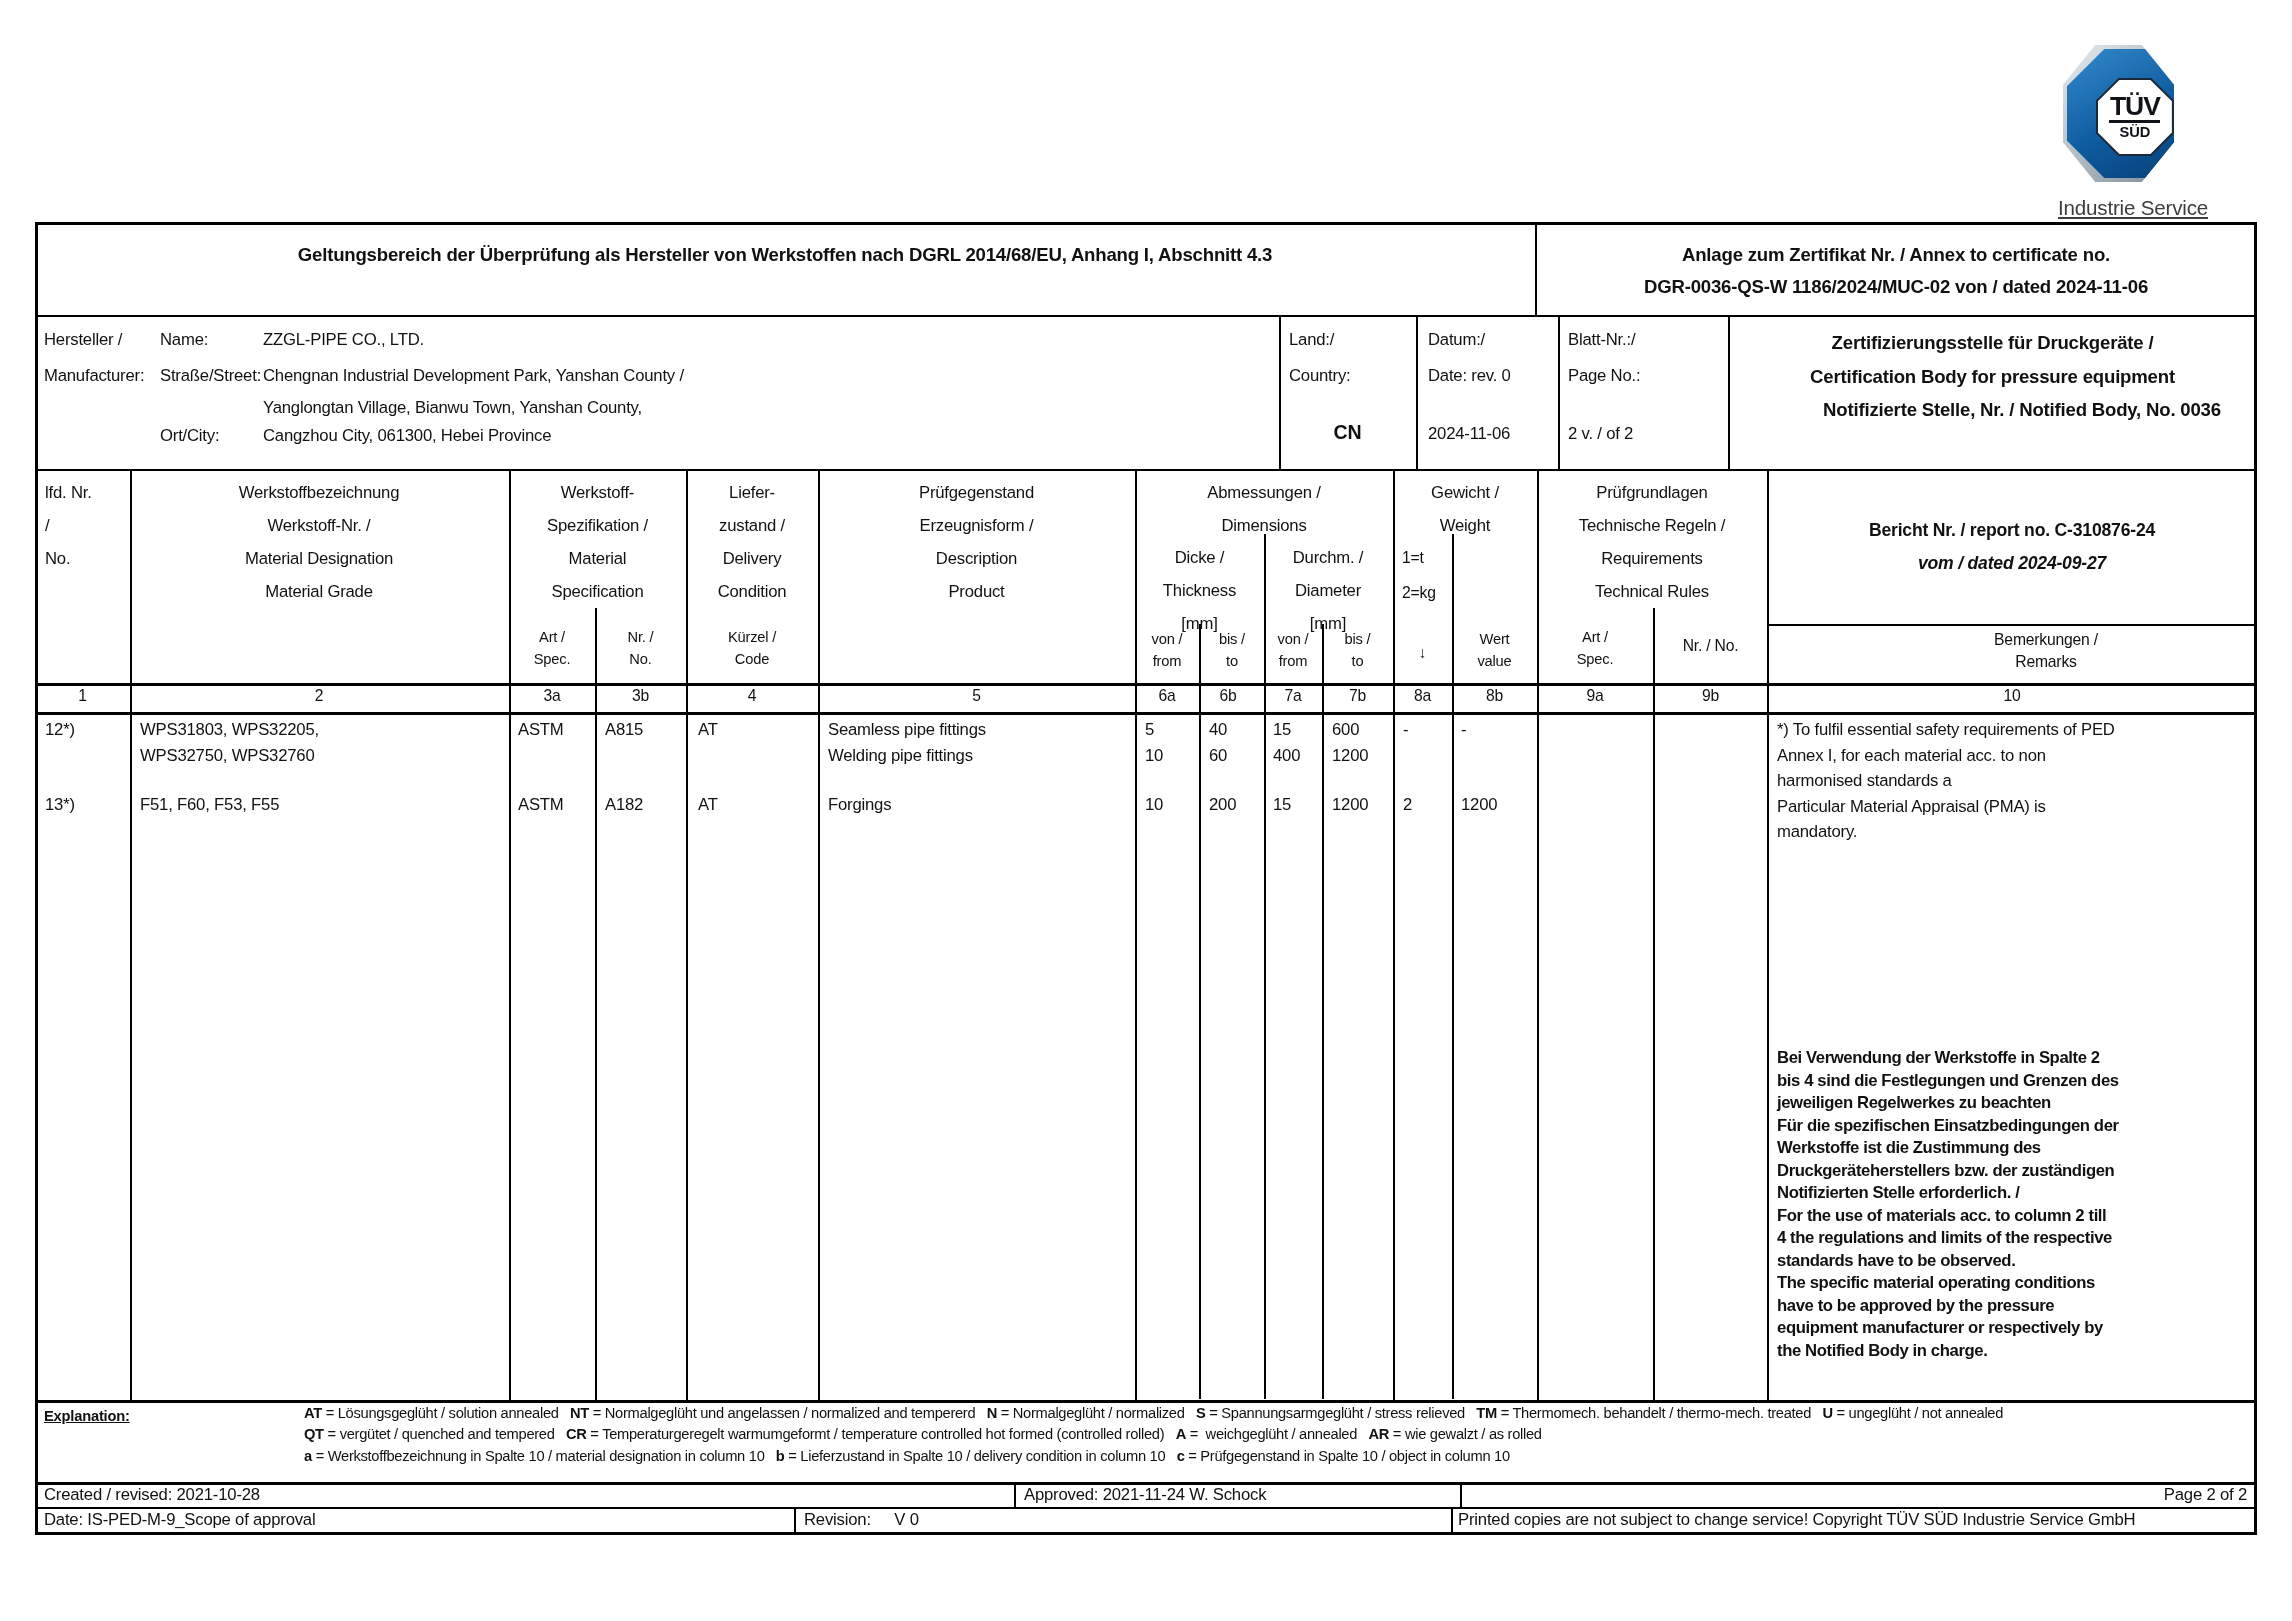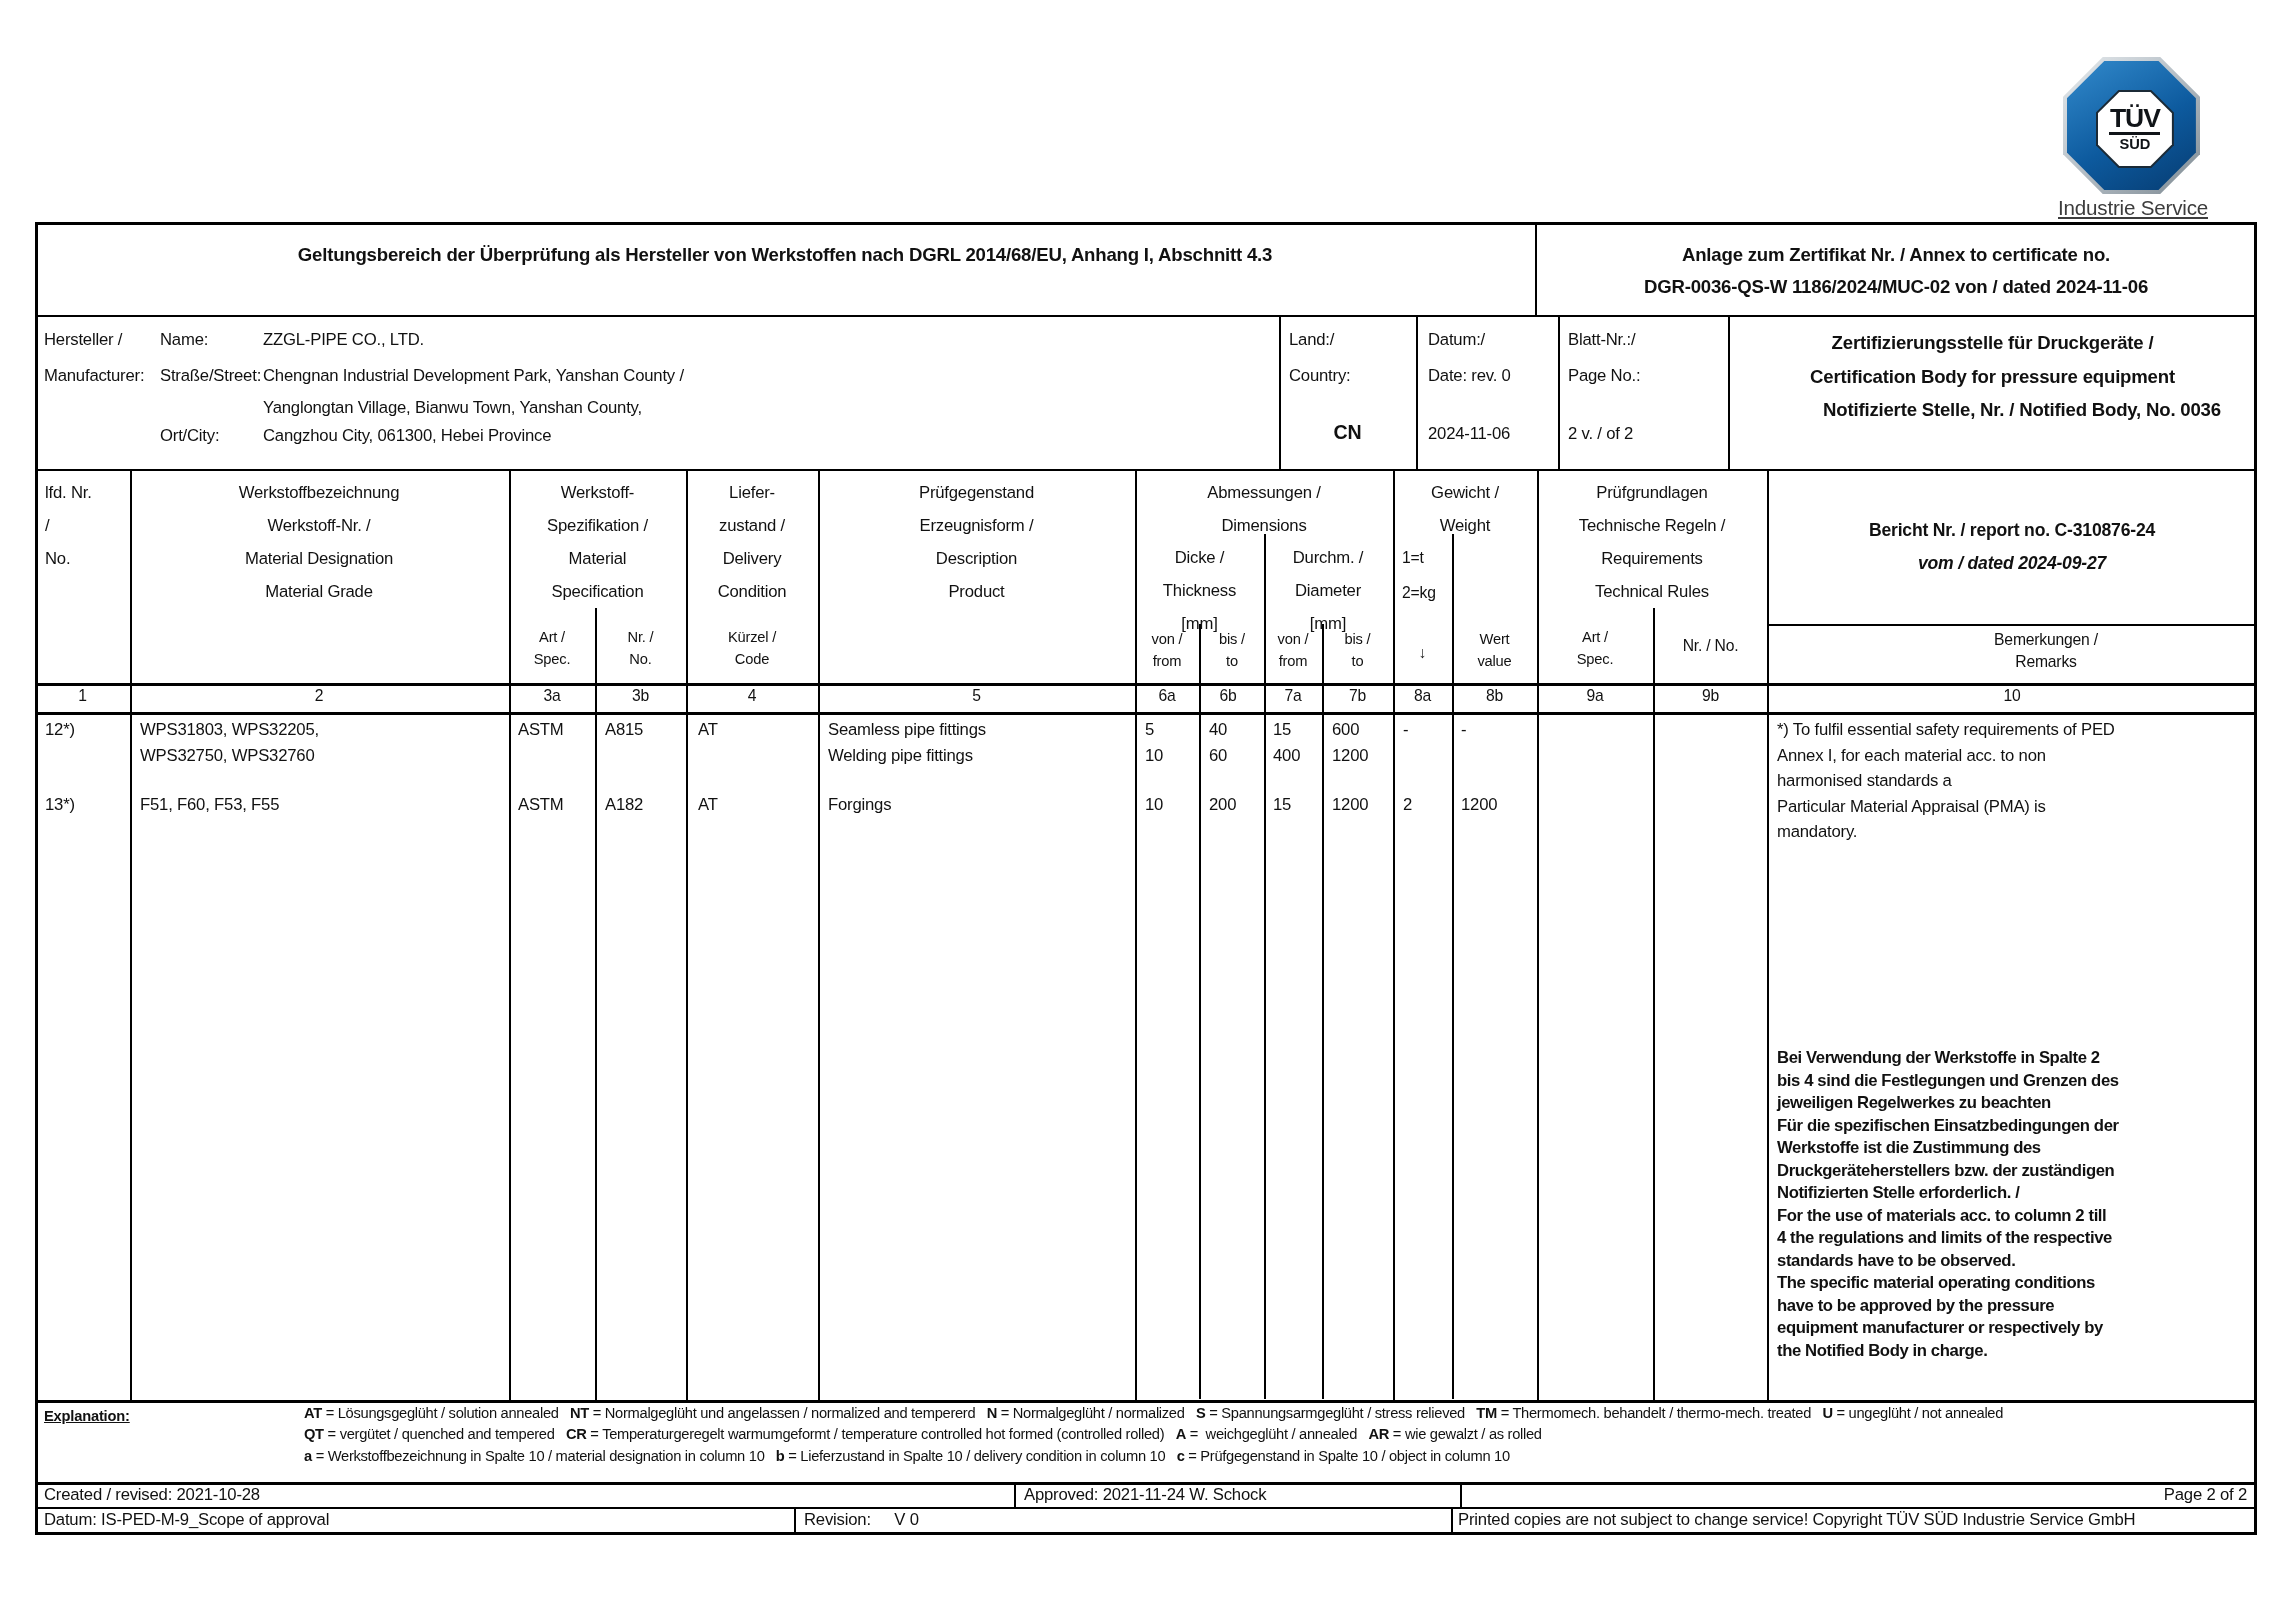--- a/index.html
+++ b/index.html
@@ -8,21 +8,21 @@
   .hl{position:absolute;background:#000;height:2px;}
   .vl{position:absolute;background:#000;width:2px;}
   .t{position:absolute;white-space:pre-line;line-height:25.5px;font-size:16.7px;color:#111;letter-spacing:-0.2px;}
   .c{text-align:center;}
   .b{font-weight:bold;}
   .hdr{line-height:33px;}
   .sub{font-size:14.7px;line-height:21.6px;}
   .legend{white-space:pre;font-size:14.7px;line-height:20.6px;letter-spacing:-0.3px;}
   
   .oct{clip-path:polygon(29% 0%,71% 0%,100% 29%,100% 71%,71% 100%,29% 100%,0% 71%,0% 29%);}
-  .logo-outer{position:absolute;left:2063px;top:57px;width:137px;height:137px;background:linear-gradient(135deg,#e8ecef,#b9c2c9 45%,#7e8a93);}
+  .logo-outer{position:absolute;left:2063px;top:45px;width:111px;height:137px;background:linear-gradient(135deg,#e8ecef,#b9c2c9 45%,#7e8a93);}
   .logo-blue{position:absolute;left:3.9px;top:3.9px;width:129px;height:129px;background:linear-gradient(150deg,#2f86c8 5%,#0d5a9e 55%,#063c72);}
   .logo-rim{position:absolute;left:29px;top:29px;width:78px;height:78px;background:#1b2a36;}
   .logo-white{position:absolute;left:31px;top:31px;width:74px;height:74px;background:#fff;display:flex;flex-direction:column;align-items:center;justify-content:center;}
   .logo-tuv{font-weight:bold;font-size:26.5px;line-height:25.5px;letter-spacing:-1px;color:#101418;}
   .logo-bar{width:51px;height:2.9px;background:#101418;margin:1px 0 2px 0;}
   .logo-sud{font-weight:bold;font-size:14.7px;line-height:14.7px;letter-spacing:0px;color:#101418;}
   .tagline{position:absolute;left:2058px;top:196px;font-size:20.6px;color:#3d3d3d;letter-spacing:-0.2px;text-decoration:underline;}
 </style>
 </head>
 <body>
@@ -236,20 +236,20 @@
 the Notified Body in charge.</div>
 
   <div class="t b" style="left:44px;top:1404px;font-size:14.7px;text-decoration:underline">Explanation:</div>
   <div class="t legend" style="left:304px;top:1403px"><b>AT</b> = Lösungsgeglüht / solution annealed   <b>NT</b> = Normalgeglüht und angelassen / normalized and tempererd   <b>N</b> = Normalgeglüht / normalized   <b>S</b> = Spannungsarmgeglüht / stress relieved   <b>TM</b> = Thermomech. behandelt / thermo-mech. treated   <b>U</b> = ungeglüht / not annealed</div>
   <div class="t legend" style="left:304px;top:1424px"><b>QT</b> = vergütet / quenched and tempered   <b>CR</b> = Temperaturgeregelt warmumgeformt / temperature controlled hot formed (controlled rolled)   <b>A</b> =  weichgeglüht / annealed   <b>AR</b> = wie gewalzt / as rolled</div>
   <div class="t legend" style="left:304px;top:1446px"><b>a</b> = Werkstoffbezeichnung in Spalte 10 / material designation in column 10   <b>b</b> = Lieferzustand in Spalte 10 / delivery condition in column 10   <b>c</b> = Prüfgegenstand in Spalte 10 / object in column 10</div>
 
   <div class="t" style="left:44px;top:1484px;line-height:21.6px">Created / revised: 2021-10-28</div>
   <div class="t" style="left:1024px;top:1484px;line-height:21.6px">Approved: 2021-11-24 W. Schock</div>
   <div class="t" style="left:1460px;top:1484px;width:787px;text-align:right;line-height:21.6px">Page 2 of 2</div>
-  <div class="t" style="left:44px;top:1509px;line-height:21.6px">Datum: IS-PED-M-9_Scope of approval</div>
+  <div class="t" style="left:44px;top:1509px;line-height:21.6px">Date: IS-PED-M-9_Scope of approval</div>
   <div style="position:absolute;left:804px;top:1509px;font-size:16.7px;line-height:21.6px;letter-spacing:-0.2px">
     <span>Revision:</span><span style="display:inline-block;width:23.5px"></span><span>V 0</span>
   </div>
   <div class="t" style="left:1458px;top:1509px;line-height:21.6px;white-space:pre">Printed copies are not subject to change service! Copyright TÜV SÜD Industrie Service GmbH</div>
 
 </div>
 
 
 </body></html>

